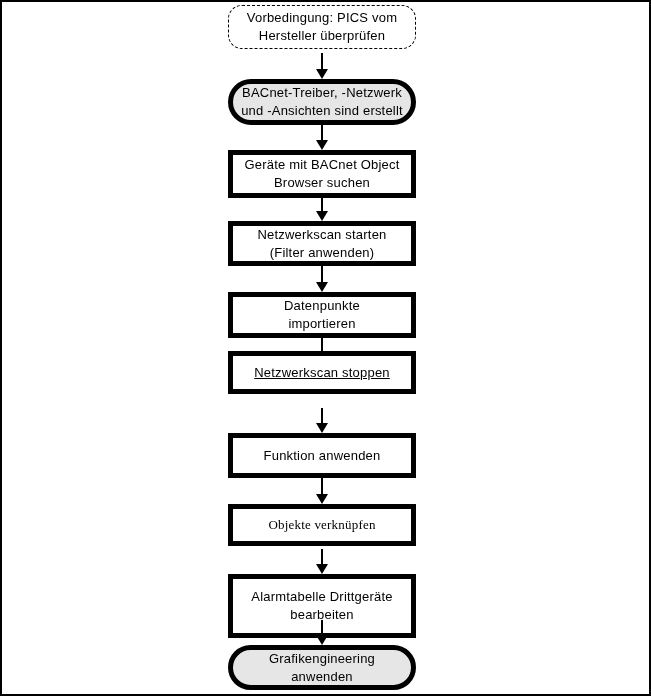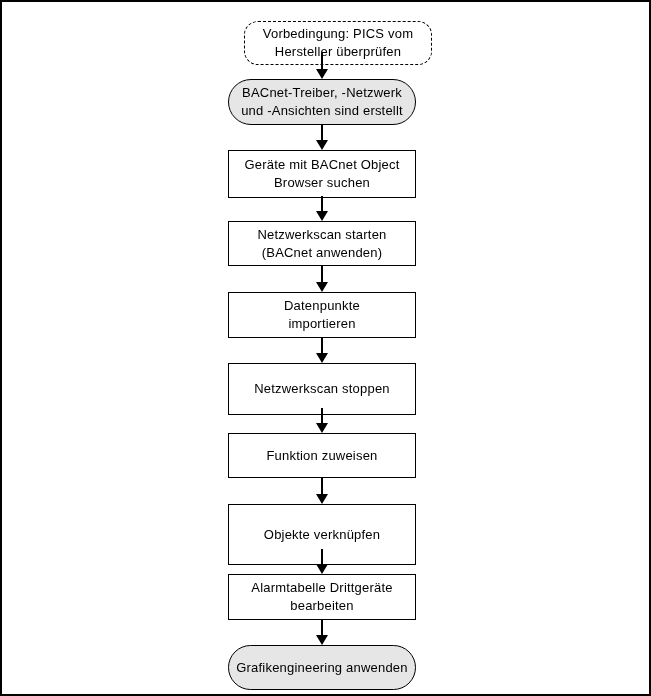--- a/index.html
+++ b/index.html
@@ -21,44 +21,44 @@
     position: absolute;
     left: 226px;
     width: 188px;
     box-sizing: border-box;
     display: flex;
     align-items: center;
     justify-content: center;
     text-align: center;
     white-space: pre-line;
     background: #ffffff;
-    border: 1px solid #000000;
+    border: 5px solid #000000;
     color: #000000;
     font-size: 13px;
     line-height: 18px;
     letter-spacing: 0.2px;
     padding: 2px 4px;
   }
   .terminator {
     border-radius: 23px;
     background: #e6e6e6;
   }
   .dashed {
     border: 1px dashed #000000;
     border-radius: 14px;
   }
-  .n1  { top: 19px;   height: 44px; margin-left: 16px; }
+  .n1  { top: 3px;   height: 44px; }
   .n2  { top: 77px;  height: 46px; }
   .n3  { top: 148px; height: 48px; }
   .n4  { top: 219px; height: 45px; }
   .n5  { top: 290px; height: 46px; }
-  .n6  { top: 361px; height: 52px; }
+  .n6  { top: 349px; height: 43px; text-decoration: underline; }
   .n7  { top: 431px; height: 45px; }
-  .n8  { top: 502px; height: 61px; }
-  .n9  { top: 572px; height: 46px; }
+  .n8  { top: 502px; height: 42px; font-family: Liberation Serif, serif; }
+  .n9  { top: 572px; height: 64px; }
   .n10 { top: 643px; height: 45px; }
   .arrow {
     position: absolute;
     left: 314px;
     width: 12px;
     display: flex;
     flex-direction: column;
     align-items: center;
   }
   .arrow-line {
@@ -107,21 +107,21 @@
 
   <div class="node n3">Geräte mit BACnet Object
 Browser suchen</div>
 
   <div class="arrow a3">
     <div class="arrow-line"></div>
     <div class="arrow-head"></div>
   </div>
 
   <div class="node n4">Netzwerkscan starten
-(BACnet anwenden)</div>
+(Filter anwenden)</div>
 
   <div class="arrow a4">
     <div class="arrow-line"></div>
     <div class="arrow-head"></div>
   </div>
 
   <div class="node n5">Datenpunkte
 importieren</div>
 
   <div class="arrow a5">
@@ -129,21 +129,21 @@
     <div class="arrow-head"></div>
   </div>
 
   <div class="node n6">Netzwerkscan stoppen</div>
 
   <div class="arrow a6">
     <div class="arrow-line"></div>
     <div class="arrow-head"></div>
   </div>
 
-  <div class="node n7">Funktion zuweisen</div>
+  <div class="node n7">Funktion anwenden</div>
 
   <div class="arrow a7">
     <div class="arrow-line"></div>
     <div class="arrow-head"></div>
   </div>
 
   <div class="node n8">Objekte verknüpfen</div>
 
   <div class="arrow a8">
     <div class="arrow-line"></div>

